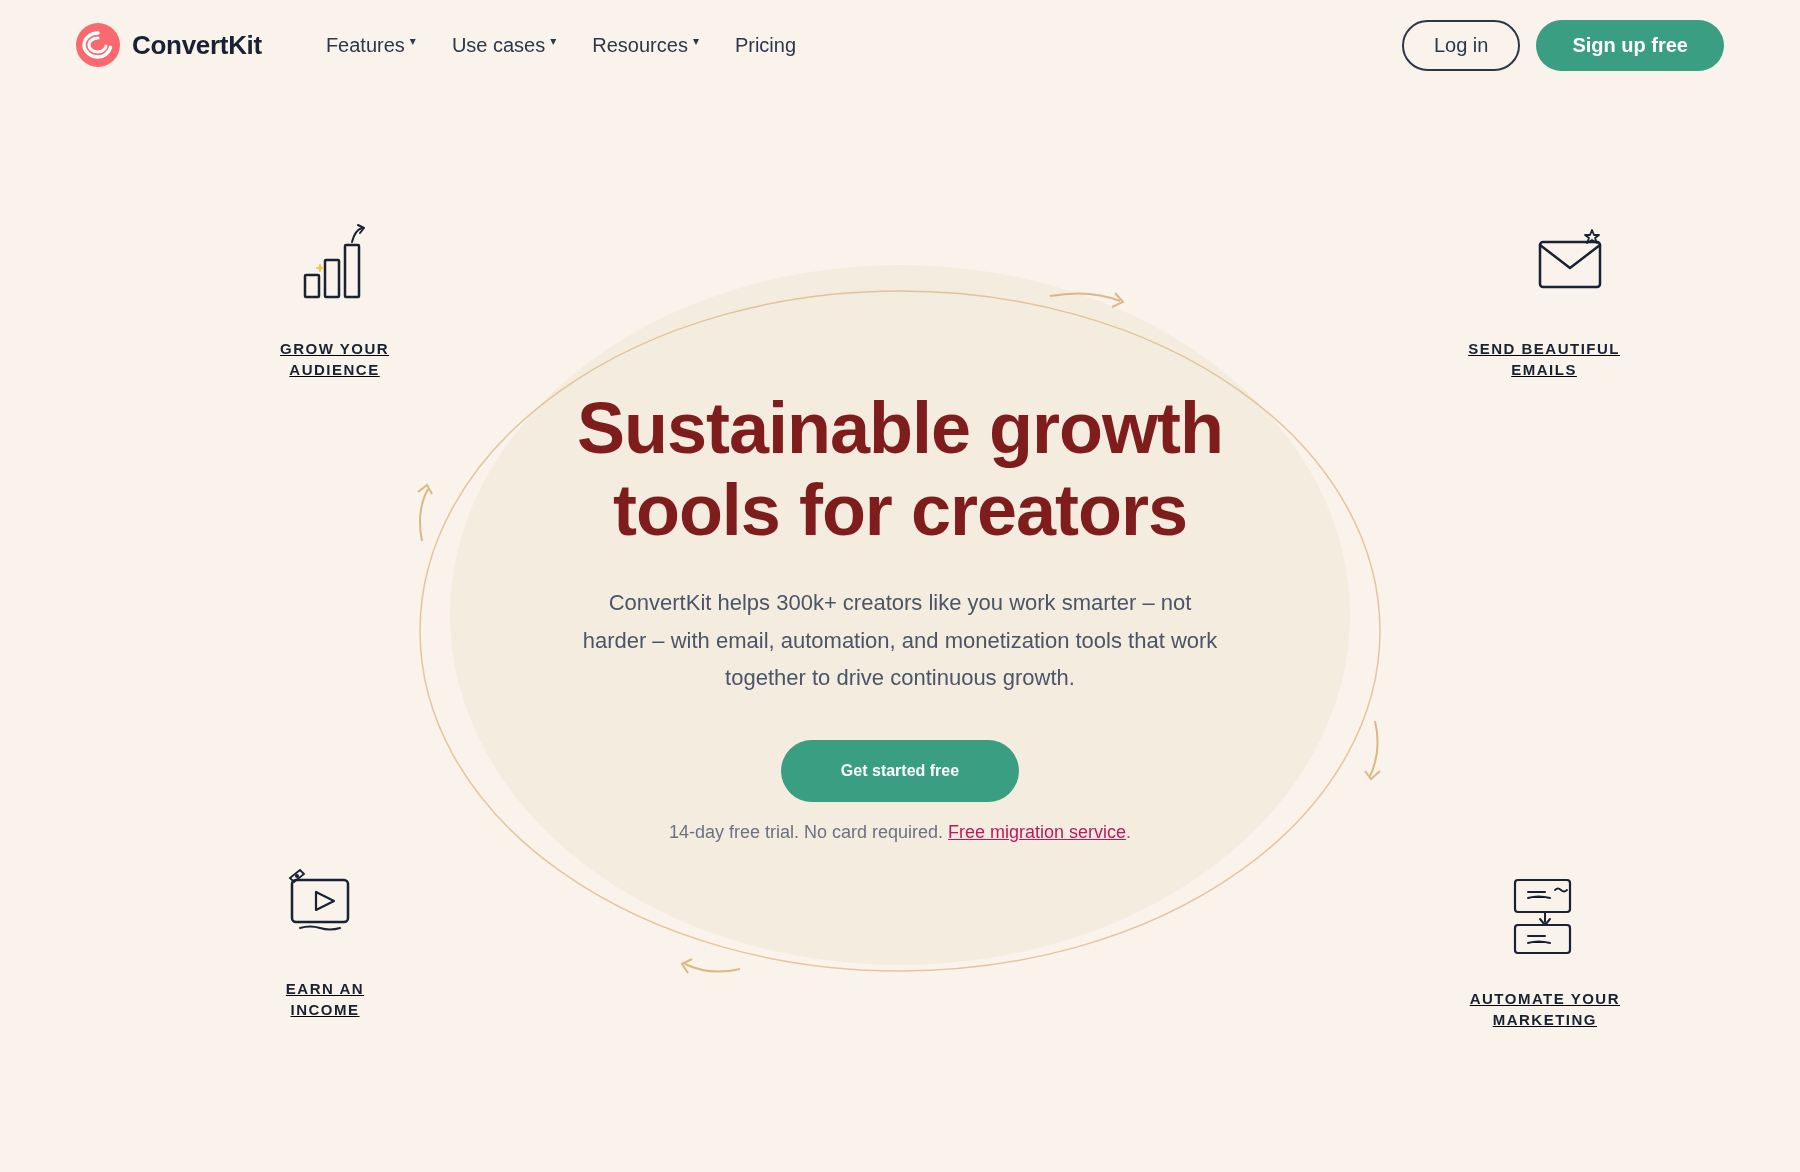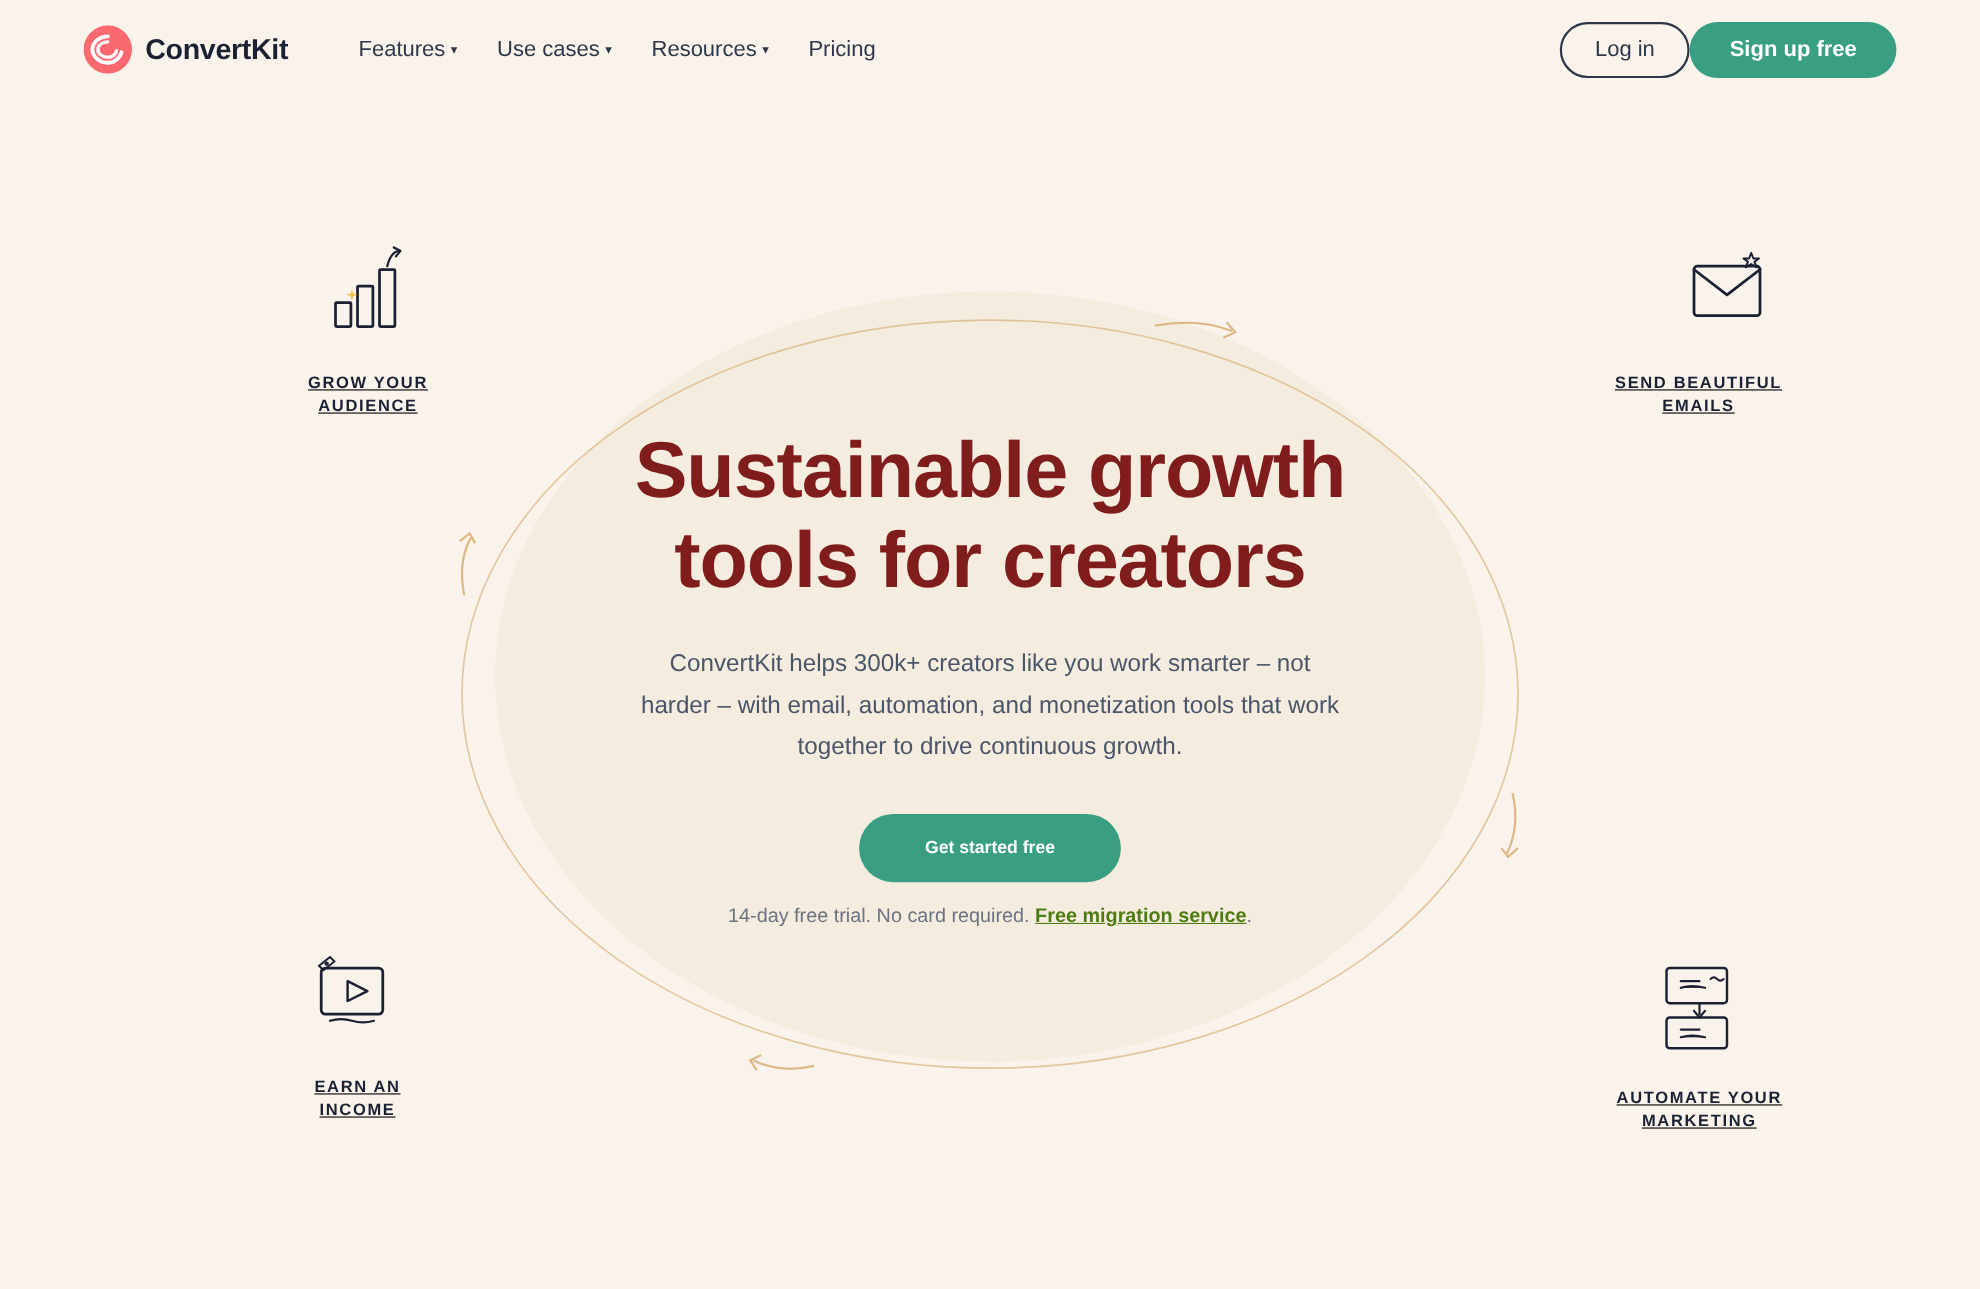--- a/index.html
+++ b/index.html
@@ -47,38 +47,39 @@
     }
 
     .nav-links {
       display: flex;
       align-items: center;
       gap: 8px;
     }
 
     .nav-link {
       display: flex;
-      align-items: center;
+      align-items: flex-start;
       gap: 5px;
       font-size: 20px;
       color: #2d3748;
       cursor: pointer;
       padding: 8px 14px;
       border-radius: 6px;
       text-decoration: none;
     }
 
     .chevron {
       font-size: 12px;
       color: #2d3748;
     }
 
     .nav-right {
       display: flex;
       align-items: center;
+      gap: 16px;
     }
 
     .btn-login {
       padding: 12px 30px;
       font-size: 20px;
       color: #2d3748;
       border: 2px solid #2d3748;
       border-radius: 50px;
       background: transparent;
       cursor: pointer;
@@ -155,23 +156,22 @@
       cursor: pointer;
       margin-bottom: 20px;
     }
 
     .trial-text {
       font-size: 18px;
       color: #6b7280;
     }
 
     .trial-text a {
-      color: #4d7c0f;
+      color: #be185d;
       text-decoration: underline;
-      font-weight: bold;
     }
 
     
     .feature {
       position: absolute;
       display: flex;
       flex-direction: column;
       align-items: center;
       gap: 28px;
       z-index: 10;

